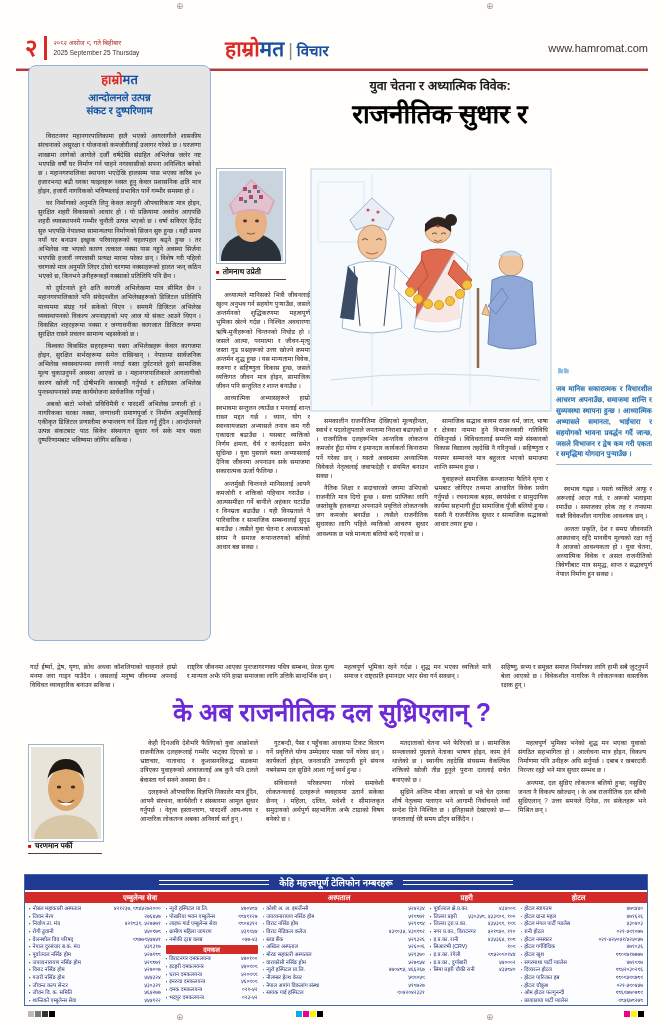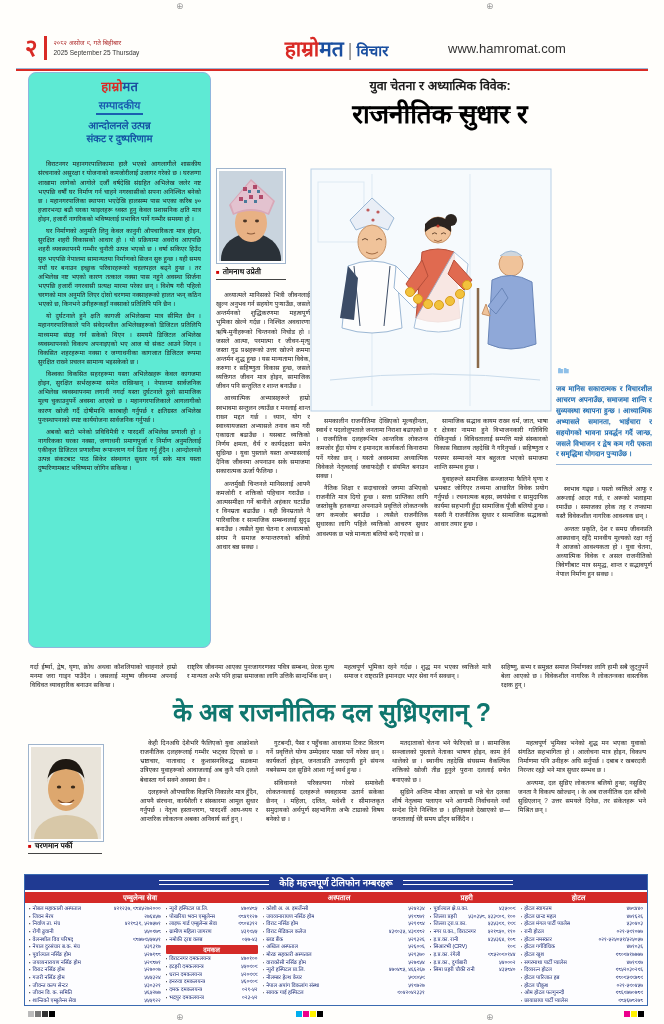--- a/index.html
+++ b/index.html
@@ -11,31 +11,31 @@
   .regmark{position:absolute;color:#9a9a9a;font-size:9px;line-height:1;}
   .cmyk{position:absolute;display:flex;gap:1px;}
   .cmyk i{width:6px;height:6px;display:block;}
 
   
   .hdr{position:absolute;left:25px;right:16px;top:30px;height:36px;display:flex;align-items:center;}
   .hdr-left{display:flex;align-items:center;gap:6px;width:200px;}
   .pageno{font-size:24px;font-weight:bold;color:#d92a25;border-right:3px solid #d92a25;padding-right:7px;line-height:1;}
   .dates{font-size:6.5px;color:#333;line-height:1.5;}
   .dates .np{color:#b03030;}
-  .hdr-center{flex:1;text-align:center;font-size:21px;font-weight:bold;line-height:1;}
+  .hdr-center{flex:1;font-size:21px;font-weight:bold;line-height:1;}
   .mh-red{color:#d92a25;}
   .mh-blue{color:#1a4fa0;}
   .mh-sep{color:#888;font-weight:normal;font-size:18px;padding:0 4px;}
   .mh-section{color:#1a4fa0;font-size:15px;}
-  .hdr-right{width:200px;text-align:left;font-size:13px;color:#333;}
+  .hdr-right{width:200px;text-align:right;font-size:11px;color:#333;}
   .hdr-rule{position:absolute;left:16px;right:16px;top:68px;border-top:1px solid #9db9d8;border-bottom:2px solid #d92a25;height:1px;}
 
   
-  .edit-box{position:absolute;left:28px;top:72px;width:183px;height:576px;border:1.5px solid #8fb6dd;
-            border-radius:8px;padding:7px 9px;overflow:hidden;background:#5eead4;}
+  .edit-box{position:absolute;left:28px;top:65px;width:183px;height:576px;border:1.5px solid #8fb6dd;
+            border-radius:8px;padding:7px 9px;overflow:hidden;background:#e5e5e5;}
   .edit-logo{text-align:center;font-size:13px;font-weight:bold;line-height:1.1;}
   .edit-label{text-align:center;margin-top:1px;}
   .edit-label span{display:inline-block;font-size:10.5px;font-weight:bold;color:#1a5fb0;border-bottom:2px solid #1a5fb0;padding:0 3px 1px;}
   .edit-title{text-align:center;font-size:10px;font-weight:bold;color:#1456a4;line-height:1.25;margin:5px 0 14px;}
   .smalltext p{font-size:6.3px;line-height:1.45;text-align:justify;margin:0 0 3px;text-indent:8px;}
 
   
   .kicker-wrap{position:absolute;left:230px;top:76px;width:420px;text-align:center;}
   .kicker{display:inline-block;font-size:12.5px;font-weight:bold;border-bottom:1.5px solid #222;padding-bottom:18px;}
   .main-title{position:absolute;left:225px;top:98px;width:430px;text-align:center;
@@ -49,21 +49,21 @@
   .illus{position:absolute;left:310px;top:168px;width:242px;height:244px;}
 
   .col{position:absolute;overflow:hidden;}
   .pullquote{position:absolute;left:556px;top:368px;width:96px;height:112px;overflow:hidden;}
   .pq-mark{color:#8fc0e8;font-size:24px;line-height:0.6;font-weight:bold;}
   .pq-text{color:#1e6cb0;font-size:7px;font-weight:bold;line-height:1.55;text-align:justify;margin-top:2px;}
   .pq-rule{border-top:1px solid #9db9d8;margin:4px 0 0;}
 
   
   .sa-title{position:absolute;left:30px;top:694px;width:604px;text-align:center;
-            font-size:25px;font-weight:bold;color:#0f766e;}
+            font-size:25px;font-weight:bold;color:#6d28d9;}
 
   
   .ptable{position:absolute;left:24px;top:874px;width:624px;height:132px;border:1.5px solid #3a6ab0;background:#fdfdff;}
   .pt-title{height:15px;background:#203a92;color:#fff;display:flex;align-items:center;justify-content:center;
             font-size:9.5px;font-weight:bold;gap:10px;}
   .pt-title:before,.pt-title:after{content:"";flex:0 0 110px;border-top:1px solid #fff;border-bottom:1px solid #fff;height:3px;}
   .pt-head{display:flex;background:#d42a28;color:#fff;font-weight:bold;font-size:7px;height:11px;align-items:center;margin-top:2px;}
   .pt-head div{text-align:center;}
   .pt-body{display:flex;padding:2px 4px 0;gap:5px;}
   .pt-col{overflow:hidden;}
@@ -116,23 +116,20 @@
     <div class="hdr-center" data-name="masthead">
       <span class="mh-red" data-name="masthead-red">हाम्रो</span><span class="mh-blue" data-name="masthead-blue">मत</span><span class="mh-sep" data-name="masthead-separator">|</span><span class="mh-section" data-name="section-name">विचार</span>
     </div>
     <div class="hdr-right" data-name="website-url">www.hamromat.com</div>
   </div>
   <div class="hdr-rule" data-name="header-rule"></div>
 
   <div class="edit-box" data-name="editorial-box">
     <div class="edit-logo" data-name="editorial-logo">
       <span class="mh-red" data-name="editorial-logo-red">हाम्रो</span><span class="mh-blue" data-name="editorial-logo-blue">मत</span>
-    </div>
-    <div class="edit-label" data-name="editorial-label-wrap">
-      <span data-name="editorial-label">सम्पादकीय</span>
     </div>
     <div class="edit-title" data-name="editorial-title">
       <span data-name="editorial-title-line1">आन्दोलनले उत्पन्न</span><br>
       <span data-name="editorial-title-line2">संकट र दुष्परिणाम</span>
     </div>
     <div class="smalltext" data-name="editorial-body">
 
     <p data-name="editorial-paragraph">विराटनगर महानगरपालिकामा हालै भएको आगलागीले शासकीय संरचनाको असुरक्षा र योजनाको कमजोरीलाई उजागर गरेको छ । घरजग्गा शाखामा लागेको आगोले दर्जौं वर्षदेखि संग्रहित अभिलेख जलेर नष्ट भएपछि वर्षौं घर निर्माण गर्न चाहने नगरवासीको सपना अनिश्चित बनेको छ । महानगरपालिका स्थापना भएदेखि हालसम्म पास भएका करिब ५० हजारभन्दा बढी घरका फाइलहरू ध्वस्त हुनु केवल प्रशासनिक क्षति मात्र होइन, हजारौं नागरिकको भविष्यलाई प्रभावित पार्ने गम्भीर समस्या हो ।</p>
         <p data-name="editorial-paragraph">घर निर्माणको अनुमति लिनु केवल कानुनी औपचारिकता मात्र होइन, सुरक्षित शहरी विकासको आधार हो । यो प्रक्रियामा अवरोध आएपछि शहरी व्यवस्थापनमै गम्भीर चुनौती उत्पन्न भएको छ । वर्षा सकिएर हिउँद सुरु भएपछि नेपालमा सामान्यतया निर्माणको सिजन सुरु हुन्छ । यही समय नयाँ घर बनाउन इच्छुक परिवारहरूको चहलपहल बढ्ने हुन्छ । तर अभिलेख नष्ट भएको कारण तत्काल नक्सा पास नहुने अवस्था सिर्जना भएपछि हजारौं नगरवासी प्रत्यक्ष मारमा परेका छन् । विशेष गरी पहिलो चरणको मात्र अनुमति लिएर दोस्रो चरणमा नक्साहरूको हालत झन् कठिन भएको छ, किनभने उनीहरूकहाँ नक्साको प्रतिलिपि पनि छैन ।</p>
         <p data-name="editorial-paragraph">यो दुर्घटनाले हुने क्षति कागजी अभिलेखमा मात्र सीमित छैन । महानगरपालिकाले पनि संवेदनशील अभिलेखहरूको डिजिटल प्रतिलिपि माध्यममा संग्रह गर्न सकेको थिएन । समयमै डिजिटल अभिलेख व्यवस्थापनको विकल्प अपनाइएको भए आज यो संकट आउने थिएन । विकसित शहरहरूमा नक्सा र जग्गाधनीका कागजात डिजिटल रूपमा सुरक्षित राख्ने प्रचलन सामान्य भइसकेको छ ।</p>

